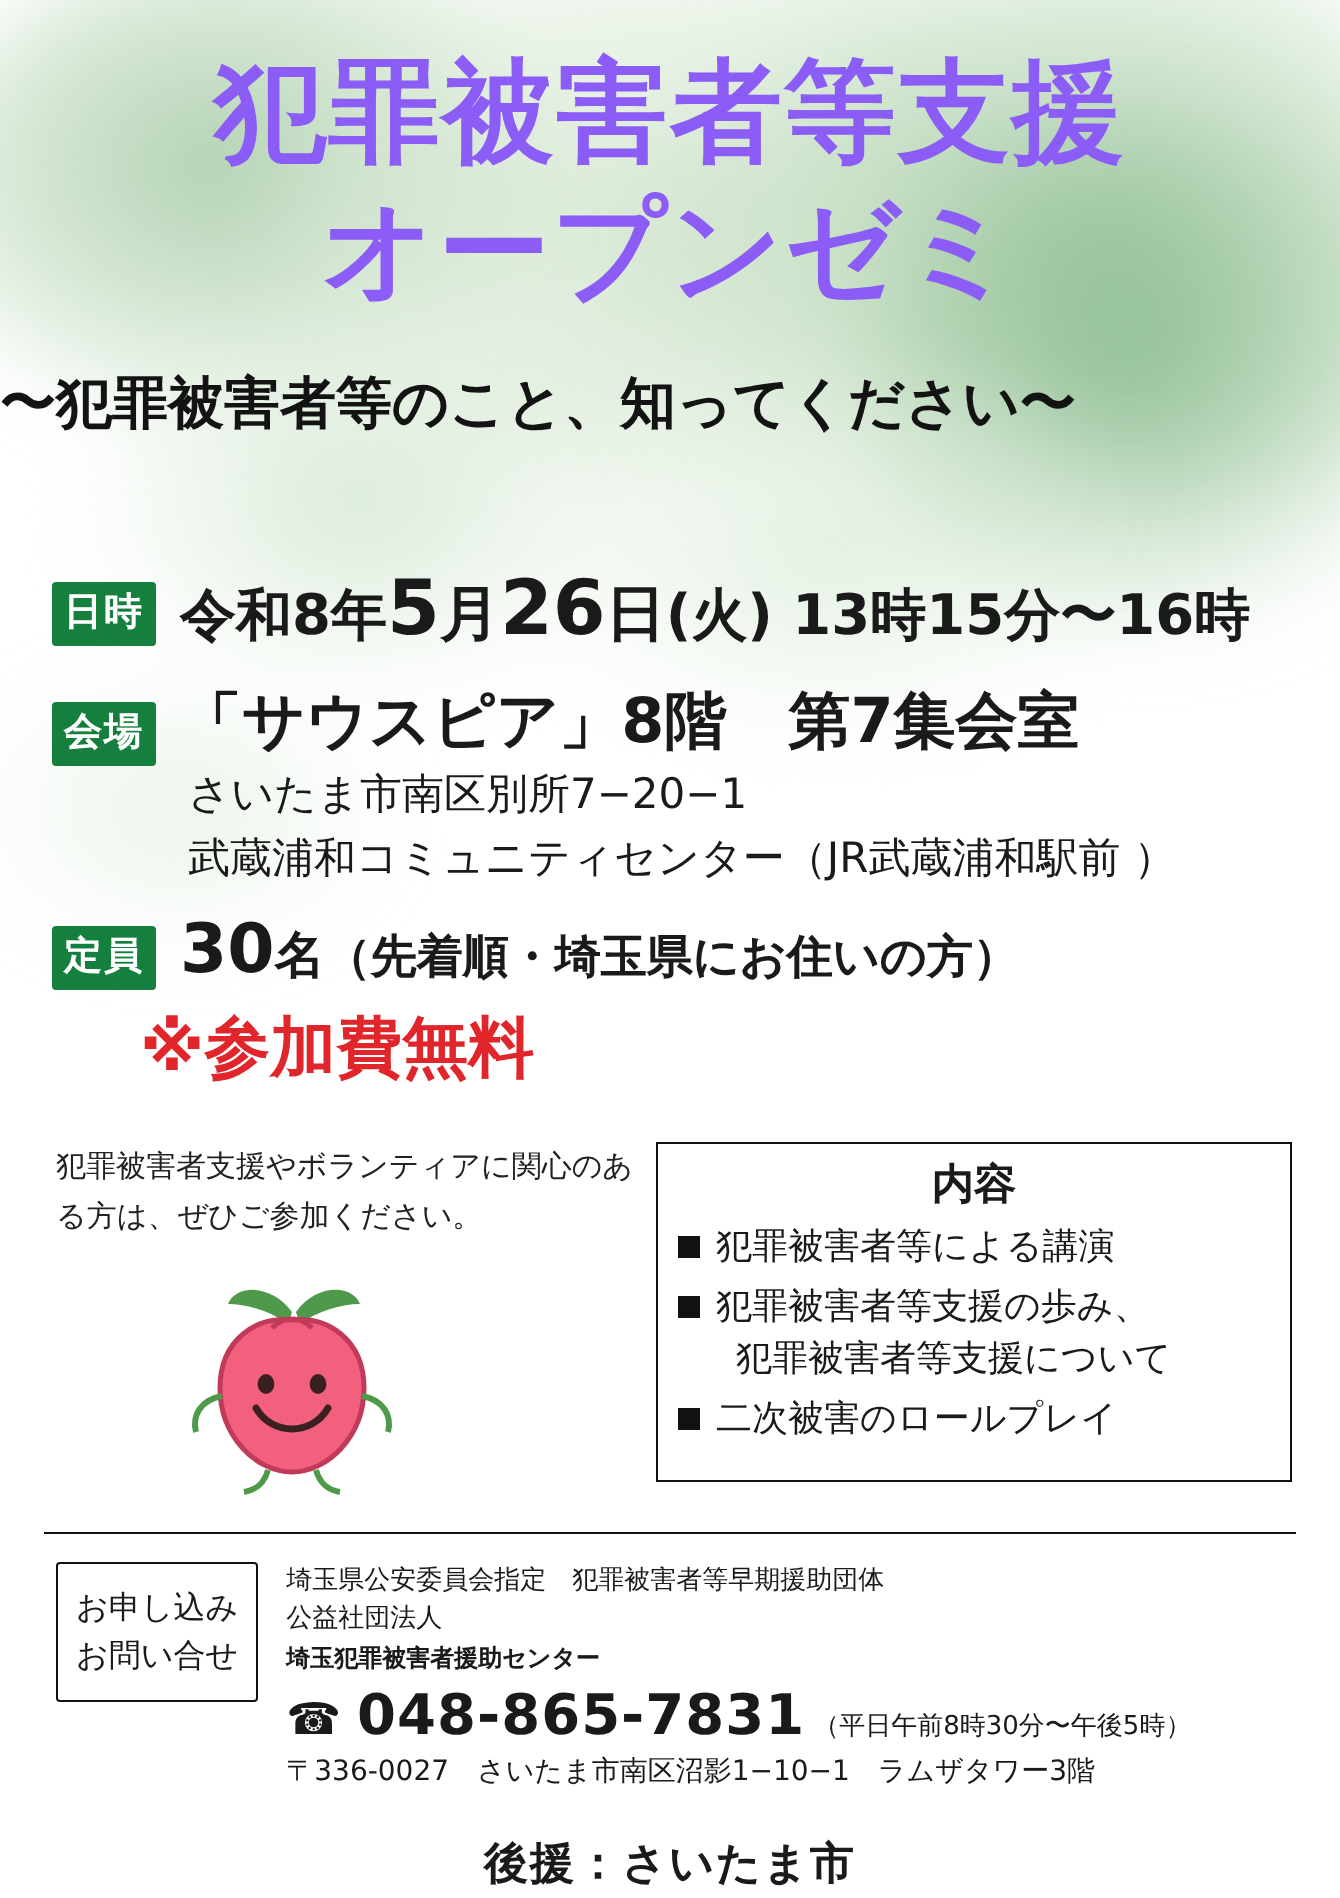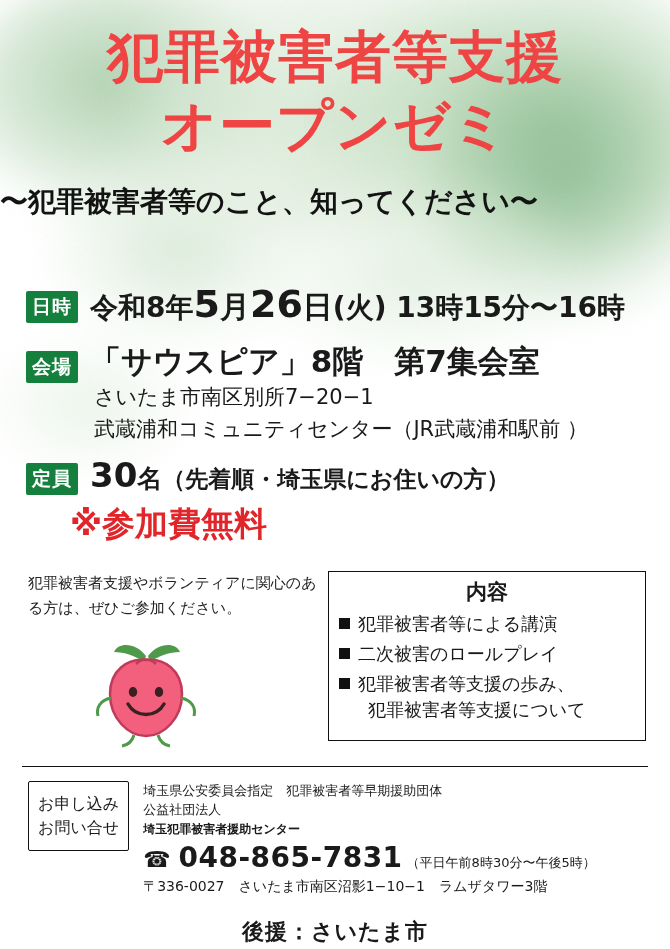--- a/index.html
+++ b/index.html
@@ -74,21 +74,21 @@
   }
 
   
   .title-wrap {
     padding-top: 26px;
     text-align: center;
   }
   .title-line1, .title-line2 {
     font-family: "DejaVu Sans", "Liberation Sans", sans-serif;
     font-weight: bold;
-    color: #ef4444;
+    color: #8b5cf6;
     letter-spacing: 1px;
     line-height: 1.12;
   }
   .title-line1 {
     font-size: 56px;
   }
   .title-line2 {
     font-size: 56px;
     margin-top: 6px;
   }
@@ -396,28 +396,28 @@
 
       <div class="contents-box">
         <div class="contents-title">内容</div>
         <ul class="contents-list">
           <li>
             <span class="sq"></span>
             <span class="li-text">犯罪被害者等による講演</span>
           </li>
           <li>
             <span class="sq"></span>
-            <span class="li-text">二次被害のロールプレイ</span>
-          </li>
-          <li>
-            <span class="sq"></span>
             <span class="li-text">
               <span>犯罪被害者等支援の歩み、</span>
               <span class="l2">犯罪被害者等支援について</span>
             </span>
+          </li>
+          <li>
+            <span class="sq"></span>
+            <span class="li-text">二次被害のロールプレイ</span>
           </li>
         </ul>
       </div>
     </div>
 
     <div class="divider"></div>
 
     <div class="footer">
       <div class="apply-box">
         <div>お申し込み</div>

